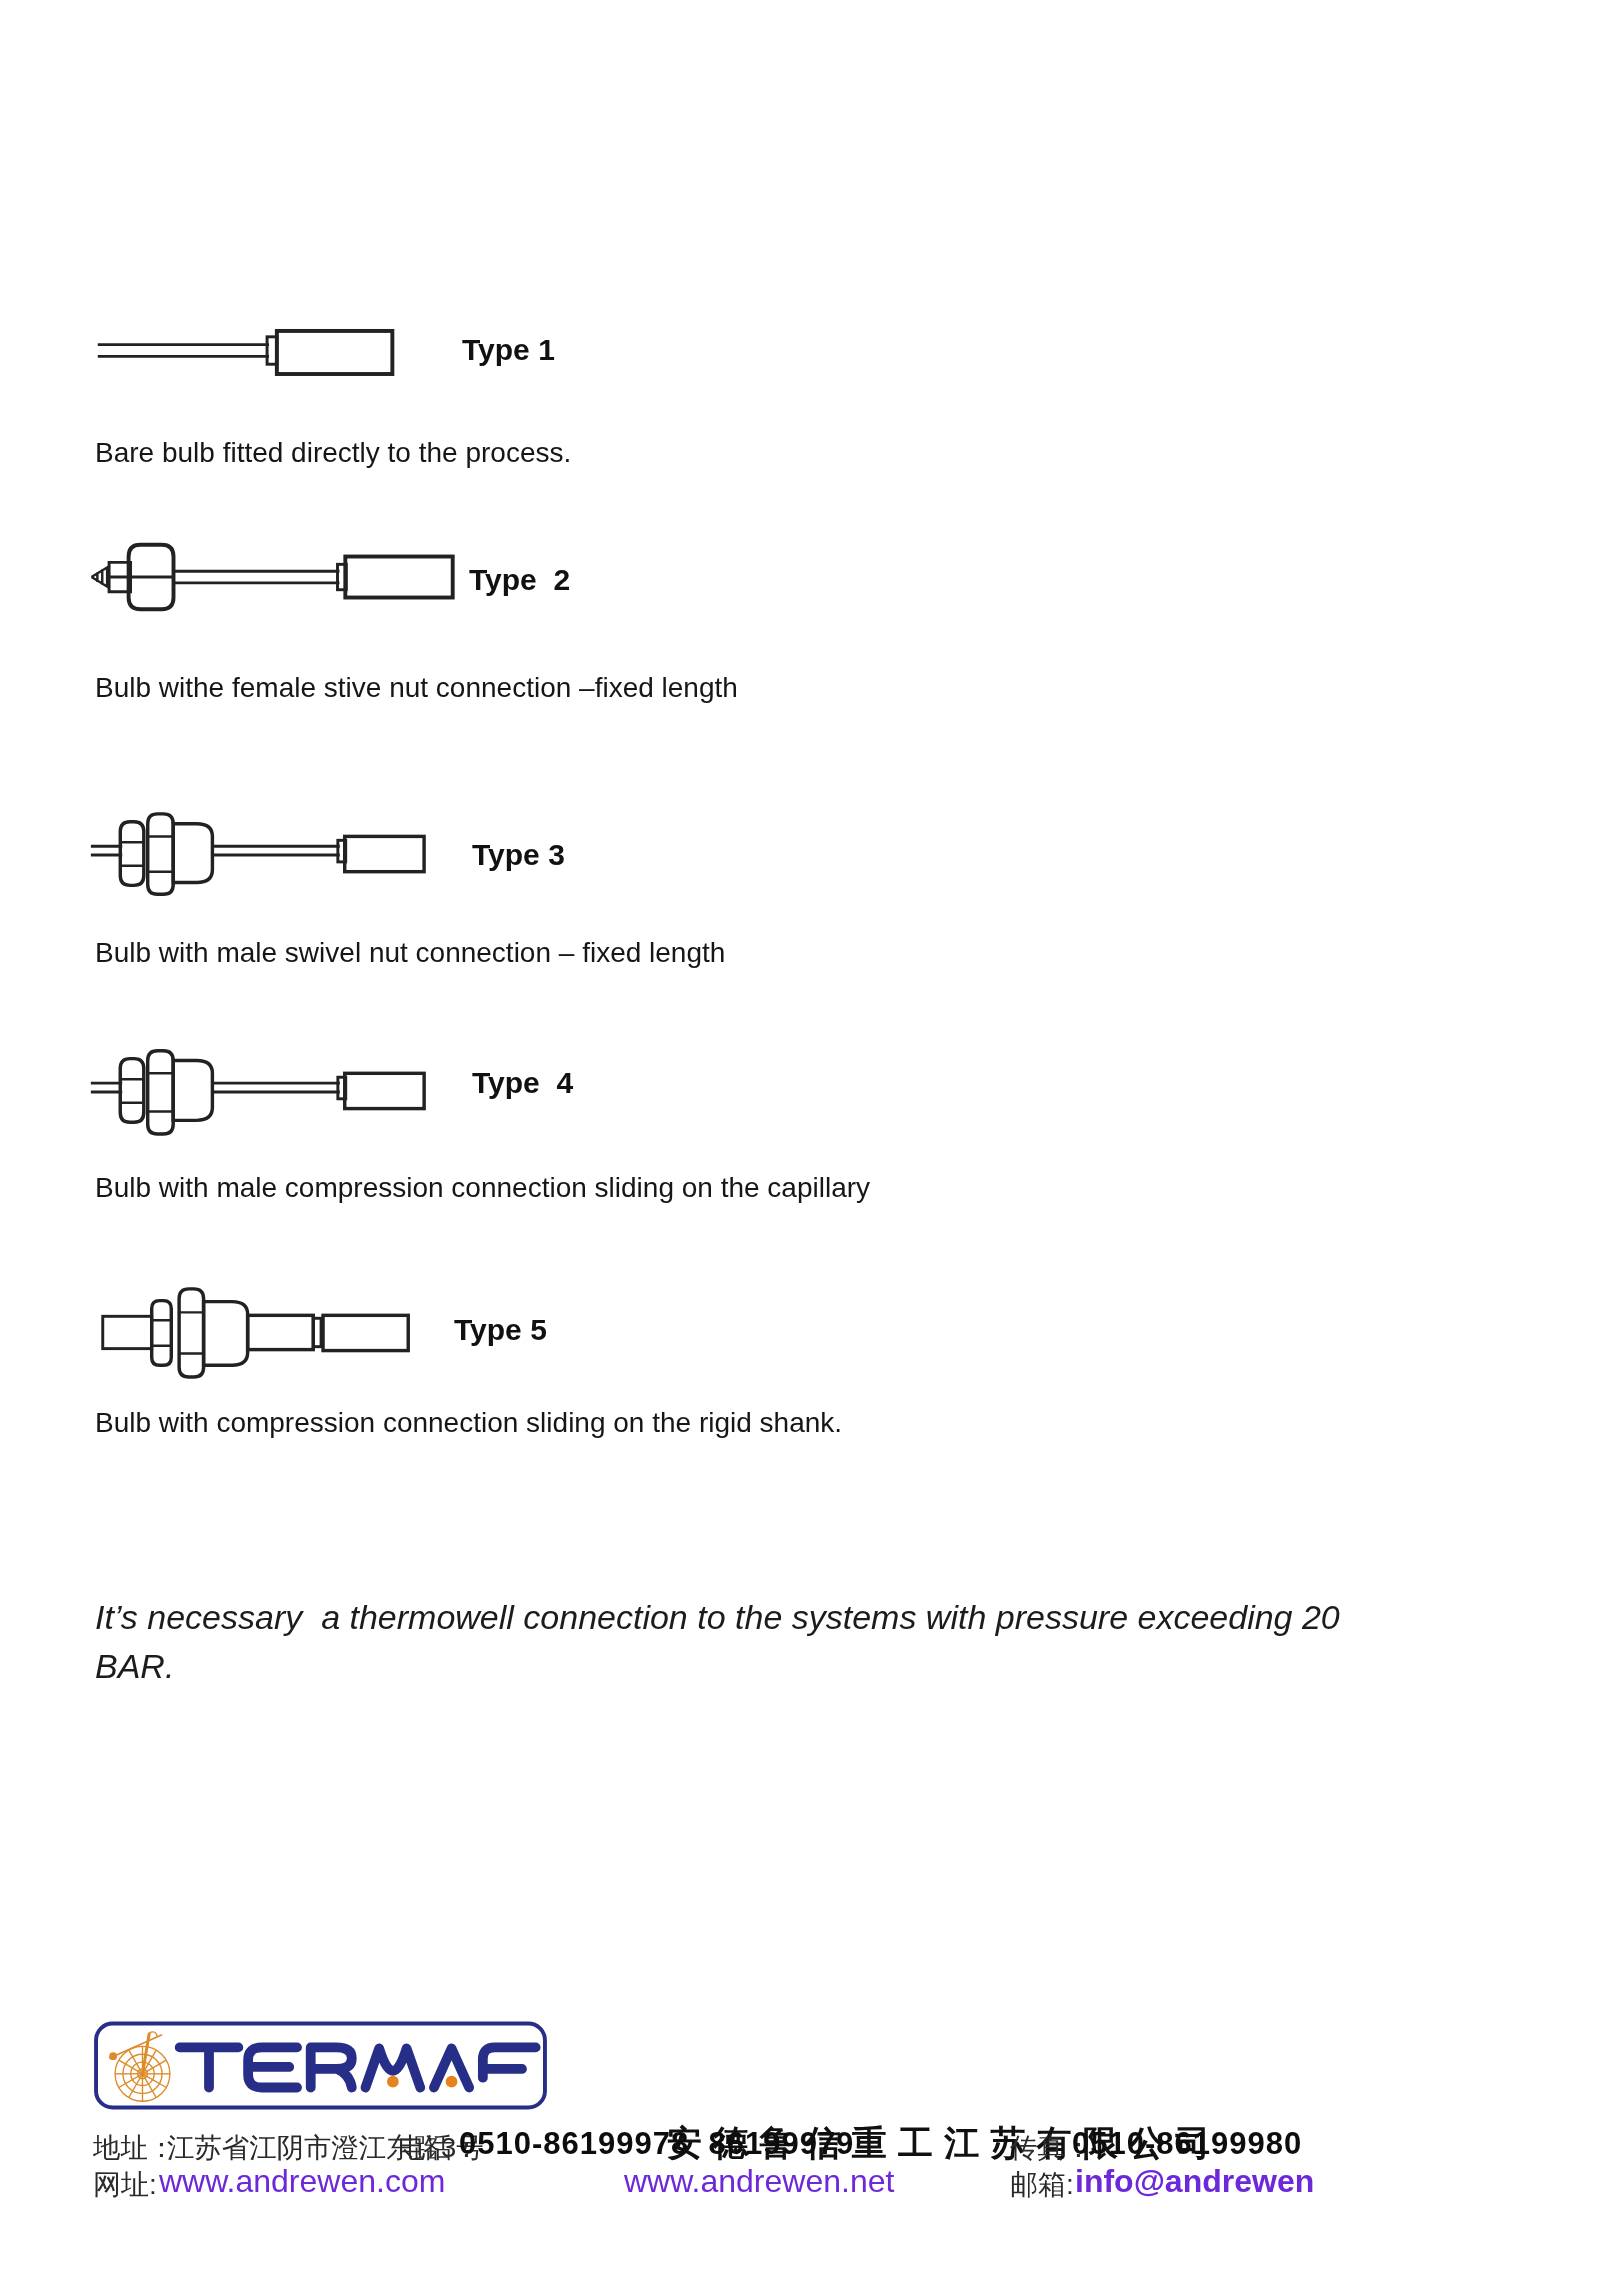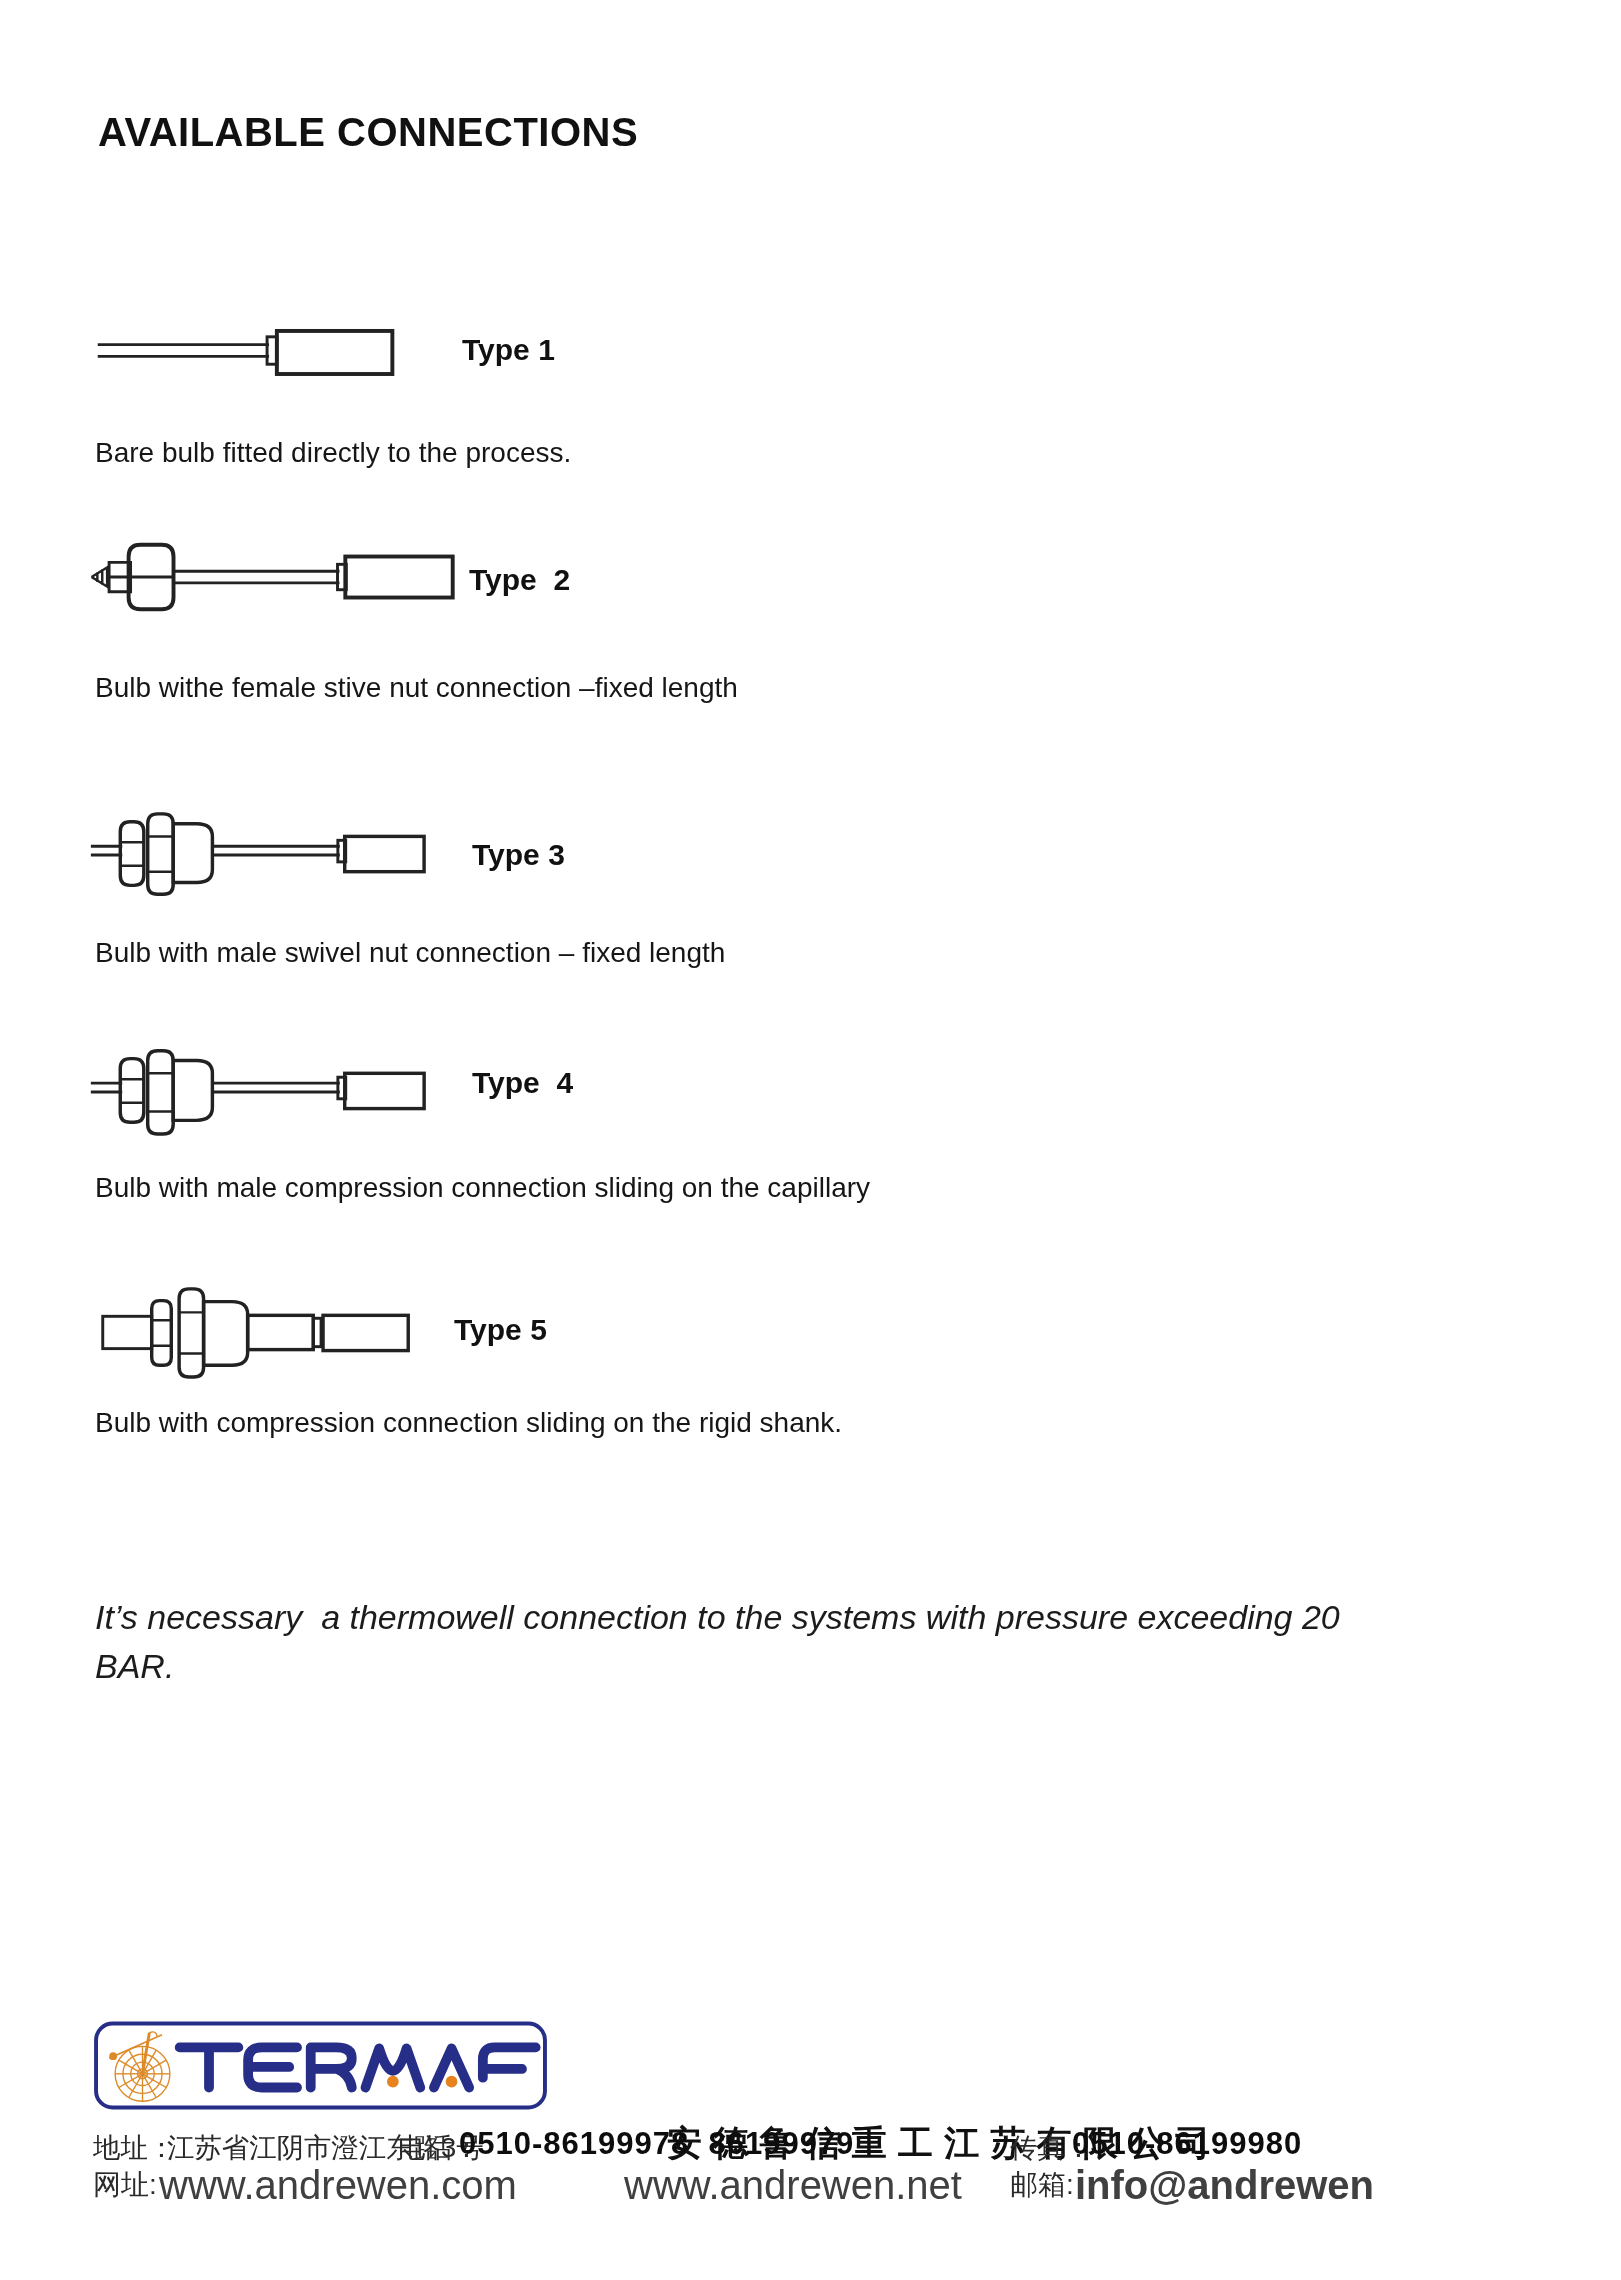--- a/index.html
+++ b/index.html
@@ -26,29 +26,28 @@
   .note{
     font-size:34px;font-style:italic;color:#1c1c1c;
     line-height:49px;white-space:pre-wrap;width:1451px;margin:0;
   }
   .drawing line,.drawing path,.drawing rect,.drawing polygon{
     stroke:#222;fill:none;
   }
   .cjk{font-size:27.4px;color:#2a2a2a;white-space:pre;}
   .cjk-name{font-size:35px;font-weight:600;letter-spacing:0.32em;color:#111;white-space:pre;margin-top:48px;}
   .num{font-size:31px;font-weight:bold;color:#0d0d0d;white-space:pre;letter-spacing:1px;}
-  .url{font-size:40px;color:#404040;white-space:pre;}
+  .url{font-size:32px;color:#6d28d9;white-space:pre;}
   .sr-only{position:absolute;width:1px;height:1px;overflow:hidden;clip:rect(0 0 0 0);}
 </style>
 </head>
 <body>
 
 <div class="page">
 
-  <div class="abs title" style="left:98px;top:110px;">AVAILABLE CONNECTIONS</div>
 
   <svg class="abs drawing" style="left:86px;top:317px;" width="323" height="69" viewBox="0 0 330 70">
     <line x1="12" y1="28" x2="187" y2="28" stroke-width="3"></line>
     <line x1="12" y1="40" x2="187" y2="40" stroke-width="3"></line>
     <rect x="185" y="20" width="10" height="28" stroke-width="3"></rect>
     <rect x="195" y="14" width="118" height="44" stroke-width="4"></rect>
   </svg>
   <span class="abs type-label" style="left:462px;top:333px;">Type 1</span>
   <p class="abs desc" style="left:95px;top:437px;">Bare bulb fitted directly to the process.</p>
 

